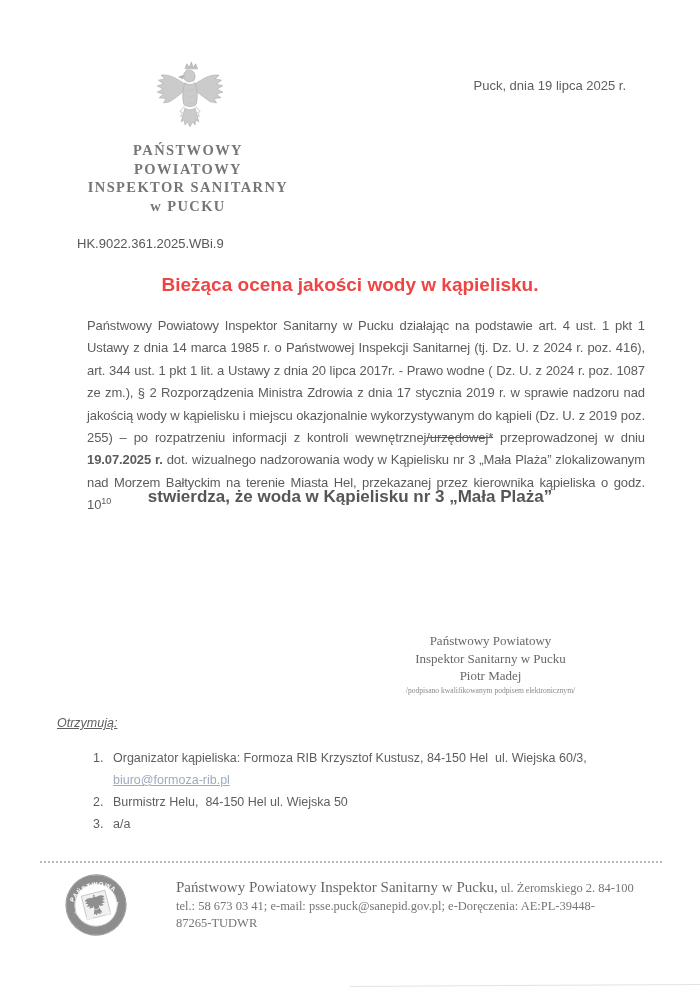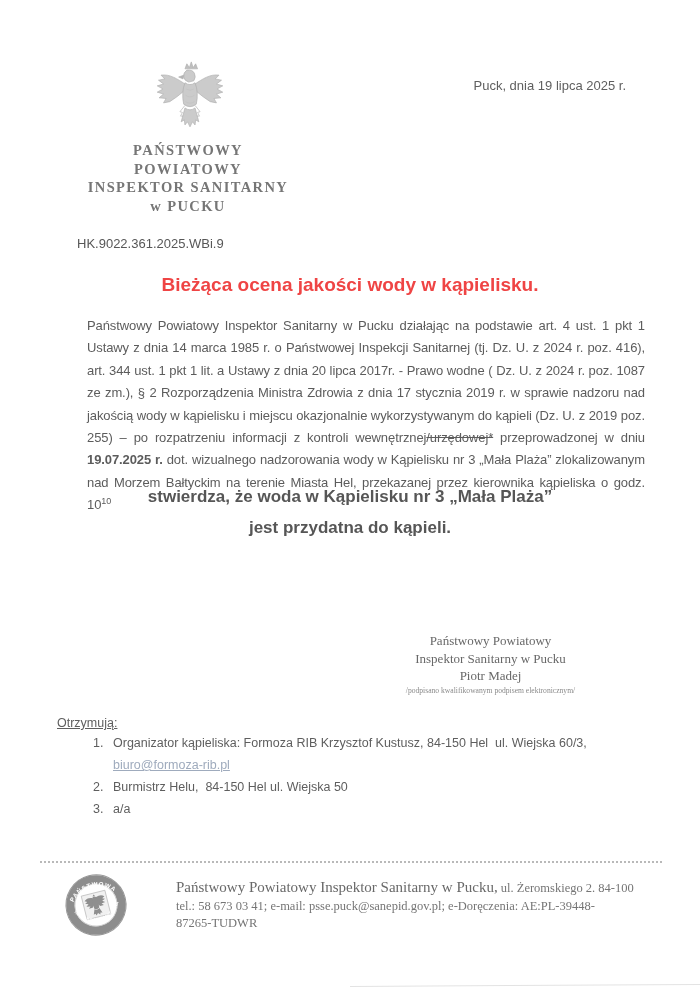--- a/index.html
+++ b/index.html
@@ -62,21 +62,21 @@
   }
   .signature .sig-note{
     font-size:7.6px;line-height:12px;color:#8a8a8a;white-space:nowrap;
   }
   
   .recipients{
     position:absolute;left:57px;top:716px;width:580px;
     font-size:12.5px;color:#5e5e5e;
   }
   .recipients .rcpt-heading{
-    text-decoration:underline;margin-bottom:2px;
+    text-decoration:underline;margin-bottom:17px;font-style:italic;
   }
   .rcpt-row{display:flex;line-height:22px;}
   .rcpt-num{width:20px;margin-left:36px;flex:none;}
   .rcpt-text{white-space:pre-wrap;}
   .rcpt-link{color:#9fabbd;text-decoration:underline;cursor:pointer;}
   
   .footer{
     position:absolute;left:40px;top:861px;width:622px;
     border-top:2px dotted #b9b9b9;
     padding-top:8px;
@@ -139,21 +139,20 @@
   </div>
 
   <div class="refnum">HK.9022.361.2025.WBi.9</div>
 
   <h1 class="doc-title">Bieżąca ocena jakości wody w kąpielisku.</h1>
 
   <p class="bodytext"><span>Państwowy Powiatowy Inspektor Sanitarny w Pucku działając na podstawie art. 4 ust. 1 pkt 1 Ustawy z dnia 14 marca 1985 r. o Państwowej Inspekcji Sanitarnej (tj. Dz. U. z 2024 r. poz. 416), art. 344 ust. 1 pkt 1 lit. a Ustawy z dnia 20 lipca 2017r. - Prawo wodne ( Dz. U. z 2024 r. poz. 1087 ze zm.), § 2 Rozporządzenia Ministra Zdrowia z dnia 17 stycznia 2019 r. w sprawie nadzoru nad jakością wody w kąpielisku i miejscu okazjonalnie wykorzystywanym do kąpieli (Dz. U. z 2019  poz. 255) – po rozpatrzeniu informacji z kontroli wewnętrznej</span><span class="struck">/urzędowej*</span><span> przeprowadzonej w dniu </span><span class="bold">19.07.2025 r.</span><span> dot. wizualnego nadzorowania wody w Kąpielisku nr 3 „Mała Plaża” zlokalizowanym nad Morzem Bałtyckim na terenie Miasta Hel, przekazanej przez kierownika kąpieliska o godz. 10</span><sup>10</sup></p>
 
   <div class="statement">
     <div>stwierdza, że woda w Kąpielisku nr 3 „Mała Plaża”</div>
-    <div>jest przydatna do kąpieli.</div>
   </div>
 
   <div class="signature">
     <div>Państwowy Powiatowy</div>
     <div>Inspektor Sanitarny w Pucku</div>
     <div>Piotr Madej</div>
     <div class="sig-note">/podpisano kwalifikowanym podpisem elektronicznym/</div>
   </div>
 
   <div class="recipients">

